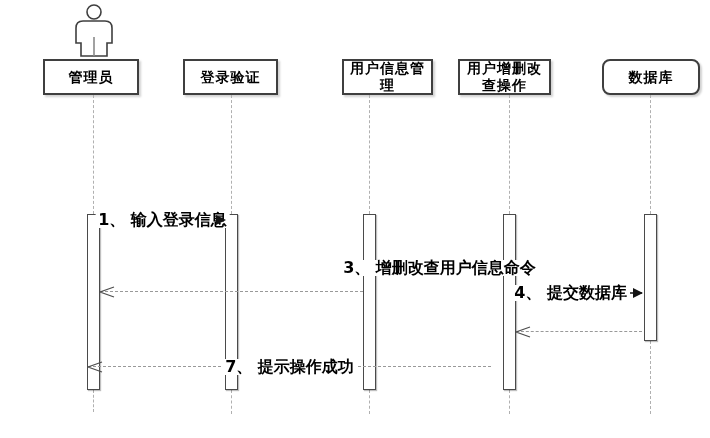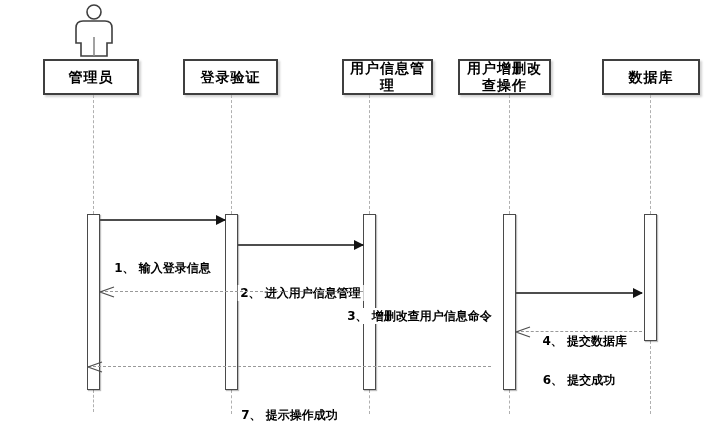--- a/index.html
+++ b/index.html
@@ -20,22 +20,22 @@
   
   .actbar{
     position:absolute;width:13px;box-sizing:border-box;background:#fff;
     border:1.5px solid #4a4a4a;box-shadow:1px 1px 1px rgba(0,0,0,0.25);
   }
   
   .msg{position:absolute;height:16px;}
   .msg .line-solid{position:absolute;left:0;right:0;top:7px;border-top:2px solid #4d4d4d;}
   .msg .line-dashed{position:absolute;left:0;right:0;top:7px;border-top:1px dashed #999;}
   .msg .label{
-    position:absolute;top:0;background:#fff;font-size:12px;font-weight:bold;
-    line-height:16px;white-space:nowrap;padding:0 3px;margin-top:48px;
+    position:absolute;top:0;background:#fff;font-size:16px;font-weight:bold;
+    line-height:16px;white-space:nowrap;padding:0 3px;
   }
   .msg .label.center{left:50%;transform:translateX(-50%);}
   .msg .label.r12{right:12px;}
   .msg .label.r3{right:3px;}
   .arrow-filled{
     position:absolute;right:-1px;top:3px;width:0;height:0;
     border-left:10px solid #141414;border-top:5px solid transparent;border-bottom:5px solid transparent;
   }
   .arrow-open{position:absolute;left:-1px;top:2px;}
   .actor{position:absolute;left:66px;top:3px;}
@@ -58,21 +58,21 @@
     </div>
   <div class="llbox" style="left:183px;width:95px;">
       <span>登录验证</span>
     </div>
   <div class="llbox" style="left:322px;width:91px;margin-left:20px;">
       <span>用户信息管理</span>
     </div>
   <div class="llbox" style="left:458px;width:93px;align-items:center;">
       <span>用户增删改查操作</span>
     </div>
-  <div class="llbox" style="left:602px;width:98px;">
+  <div class="llbox" style="left:602px;width:98px;border-radius:8px;">
       <span>数据库</span>
     </div>
 
   <div class="lifeline" style="left:93px;top:95px;height:119px;"></div>
   <div class="lifeline" style="left:231px;top:95px;height:119px;"></div>
   <div class="lifeline" style="left:369px;top:95px;height:119px;"></div>
   <div class="lifeline" style="left:509px;top:95px;height:119px;"></div>
   <div class="lifeline" style="left:650px;top:95px;height:119px;"></div>
 
   <div class="lifeline" style="left:93px;top:390px;height:22px;"></div>
@@ -86,46 +86,40 @@
   <div class="actbar" style="left:363px;top:214px;height:176px;"></div>
   <div class="actbar" style="left:503px;top:214px;height:176px;"></div>
   <div class="actbar" style="left:644px;top:214px;height:127px;"></div>
 
   <div class="msg" style="left:100px;top:212px;width:125px;">
     <div class="line-solid"></div>
     <span class="label center">1、 输入登录信息</span>
     <div class="arrow-filled"></div>
   </div>
 
-  <div class="msg" style="left:238px;top:237px;width:125px;">
-    <div class="line-solid"></div>
-    <span class="label center">2、 进入用户信息管理</span>
-    <div class="arrow-filled"></div>
-  </div>
 
-  <div class="msg" style="left:356px;top:260px;width:127px;">
+  <div class="msg" style="left:376px;top:260px;width:127px;">
     <span class="label center">3、 增删改查用户信息命令</span>
   </div>
 
   <div class="msg" style="left:516px;top:285px;width:126px;">
     <div class="line-solid"></div>
     <span class="label r12">4、 提交数据库</span>
     <div class="arrow-filled"></div>
   </div>
 
   <div class="msg" style="left:100px;top:284px;width:263px;">
     <div class="line-dashed"></div>
     <svg class="arrow-open" width="16" height="12">
       <polyline points="15,1 1,6 15,11" fill="none" stroke="#4d4d4d" stroke-width="1.2"></polyline>
     </svg>
   </div>
 
   <div class="msg" style="left:516px;top:324px;width:126px;">
     <div class="line-dashed"></div>
-    <span class="label center">6、 提交成功</span>
     <svg class="arrow-open" width="16" height="12">
       <polyline points="15,1 1,6 15,11" fill="none" stroke="#4d4d4d" stroke-width="1.2"></polyline>
     </svg>
   </div>
 
   <div class="msg" style="left:88px;top:359px;width:403px;">
     <div class="line-dashed"></div>
     <span class="label center">7、 提示操作成功</span>
     <svg class="arrow-open" width="16" height="12">
       <polyline points="15,1 1,6 15,11" fill="none" stroke="#4d4d4d" stroke-width="1.2"></polyline>

